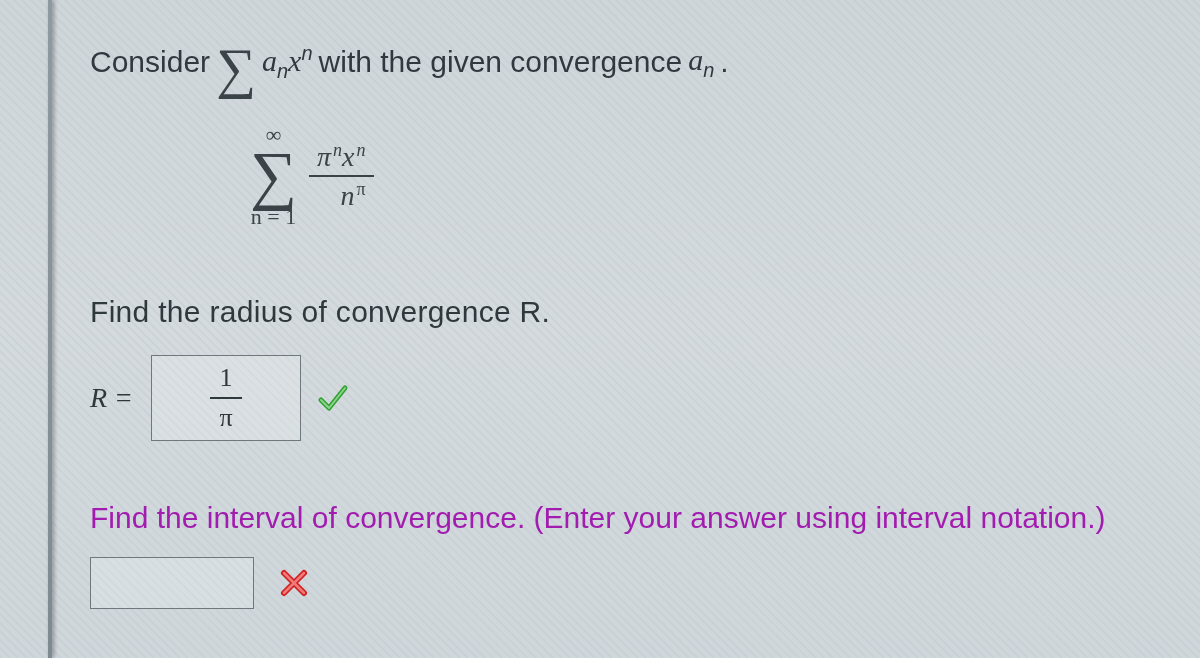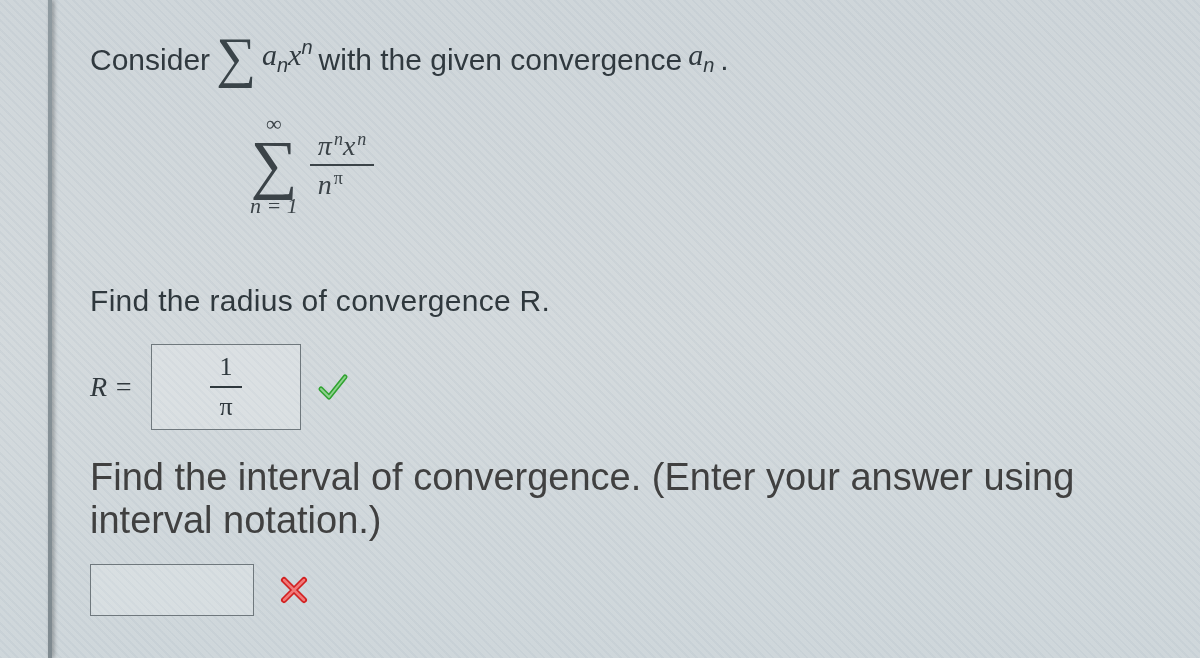--- a/index.html
+++ b/index.html
@@ -21,23 +21,23 @@
     position: relative;
     width: 1200px;
     height: 658px;
     padding: 24px 90px 24px 90px;
     box-sizing: border-box;
   }
   .line1 {
     font-size: 30px;
     color: #30393f;
     display: flex;
-    align-items: flex-end;
+    align-items: center;
     gap: 6px;
-    margin-top: 1px;
+    margin-top: 12px;
   }
   .sigma-inline {
     font-size: 56px;
     line-height: 52px;
     font-family: "Cambria Math", "Times New Roman", serif;
     font-weight: 300;
     color: #3a4449;
     position: relative;
     top: 6px;
   }
@@ -55,25 +55,25 @@
     font-family: "Cambria Math", "Times New Roman", serif;
   }
   .bigop {
     display: flex;
     flex-direction: column;
     align-items: center;
     line-height: 1;
   }
   .bigop .top { font-size: 22px; margin-bottom: -4px; }
   .bigop .sigma { font-size: 66px; font-weight: 300; }
-  .bigop .bottom { font-size: 22px; margin-top: -2px; font-style: italic; }
+  .bigop .bottom { font-size: 22px; margin-top: -2px; }
   .frac {
     display: inline-flex;
     flex-direction: column;
-    align-items: flex-start;
+    align-items: flex-end;
     font-size: 28px;
     font-style: italic;
   }
   .frac .num, .frac .den { padding: 0 8px; }
   .frac .bar { width: 100%; border-top: 2px solid #3b4348; margin: 2px 0; }
   .ssup { font-size: 18px; vertical-align: super; font-style: italic; padding-left: 2px; }
 
   .prompt {
     margin-top: 67px;
     font-size: 30px;
@@ -114,23 +114,23 @@
     font-size: 26px;
   }
   .box-frac .bar2 { width: 32px; border-top: 2px solid #2f383d; margin: 4px 0; }
 
   .check-icon, .x-icon {
     width: 36px; height: 36px;
   }
   .check-icon svg, .x-icon svg { width: 100%; height: 100%; }
 
   .prompt2 {
-    margin-top: 26px;
-    font-size: 38px;
-    color: #404040;
+    margin-top: 60px;
+    font-size: 30px;
+    color: #a21caf;
   }
   .answer-box2 {
     border: 1.5px solid #6f787d;
     background: rgba(255,255,255,0.18);
     width: 164px;
     height: 52px;
     padding: 0 8px;
     font-size: 24px;
     color: #2f383d;
     font-family: inherit;

